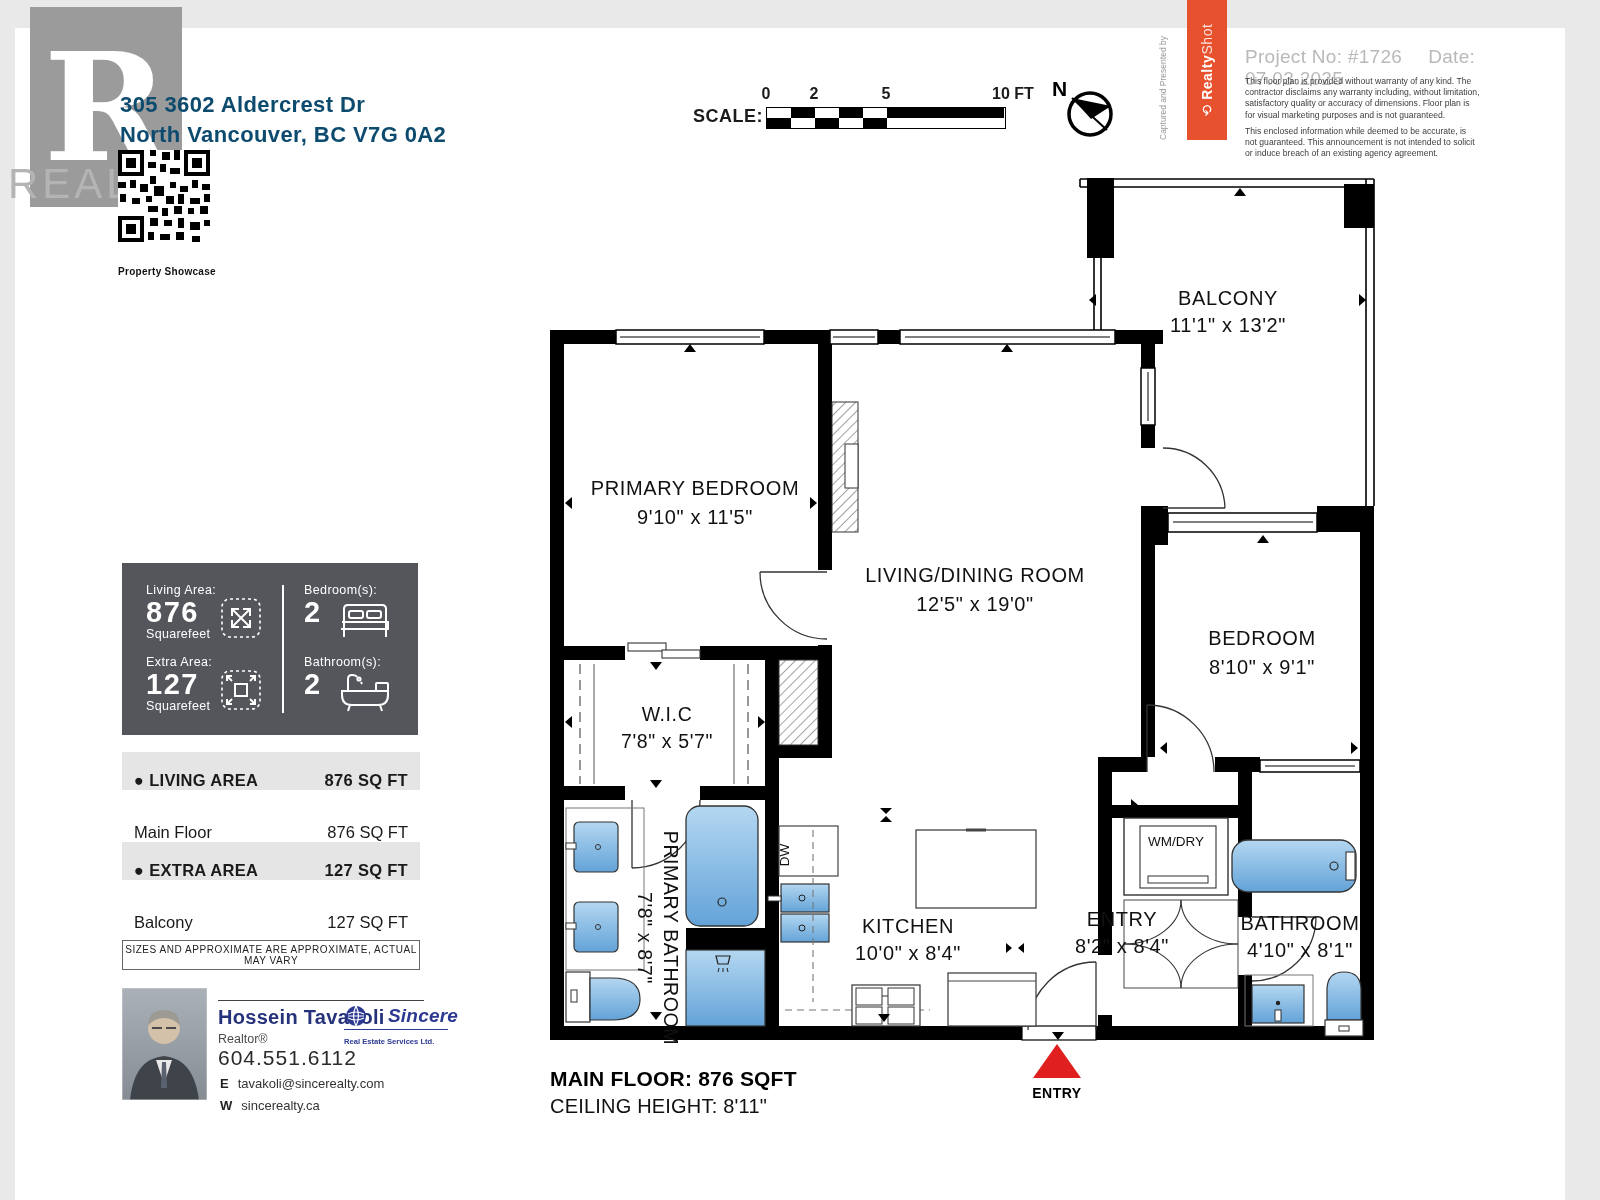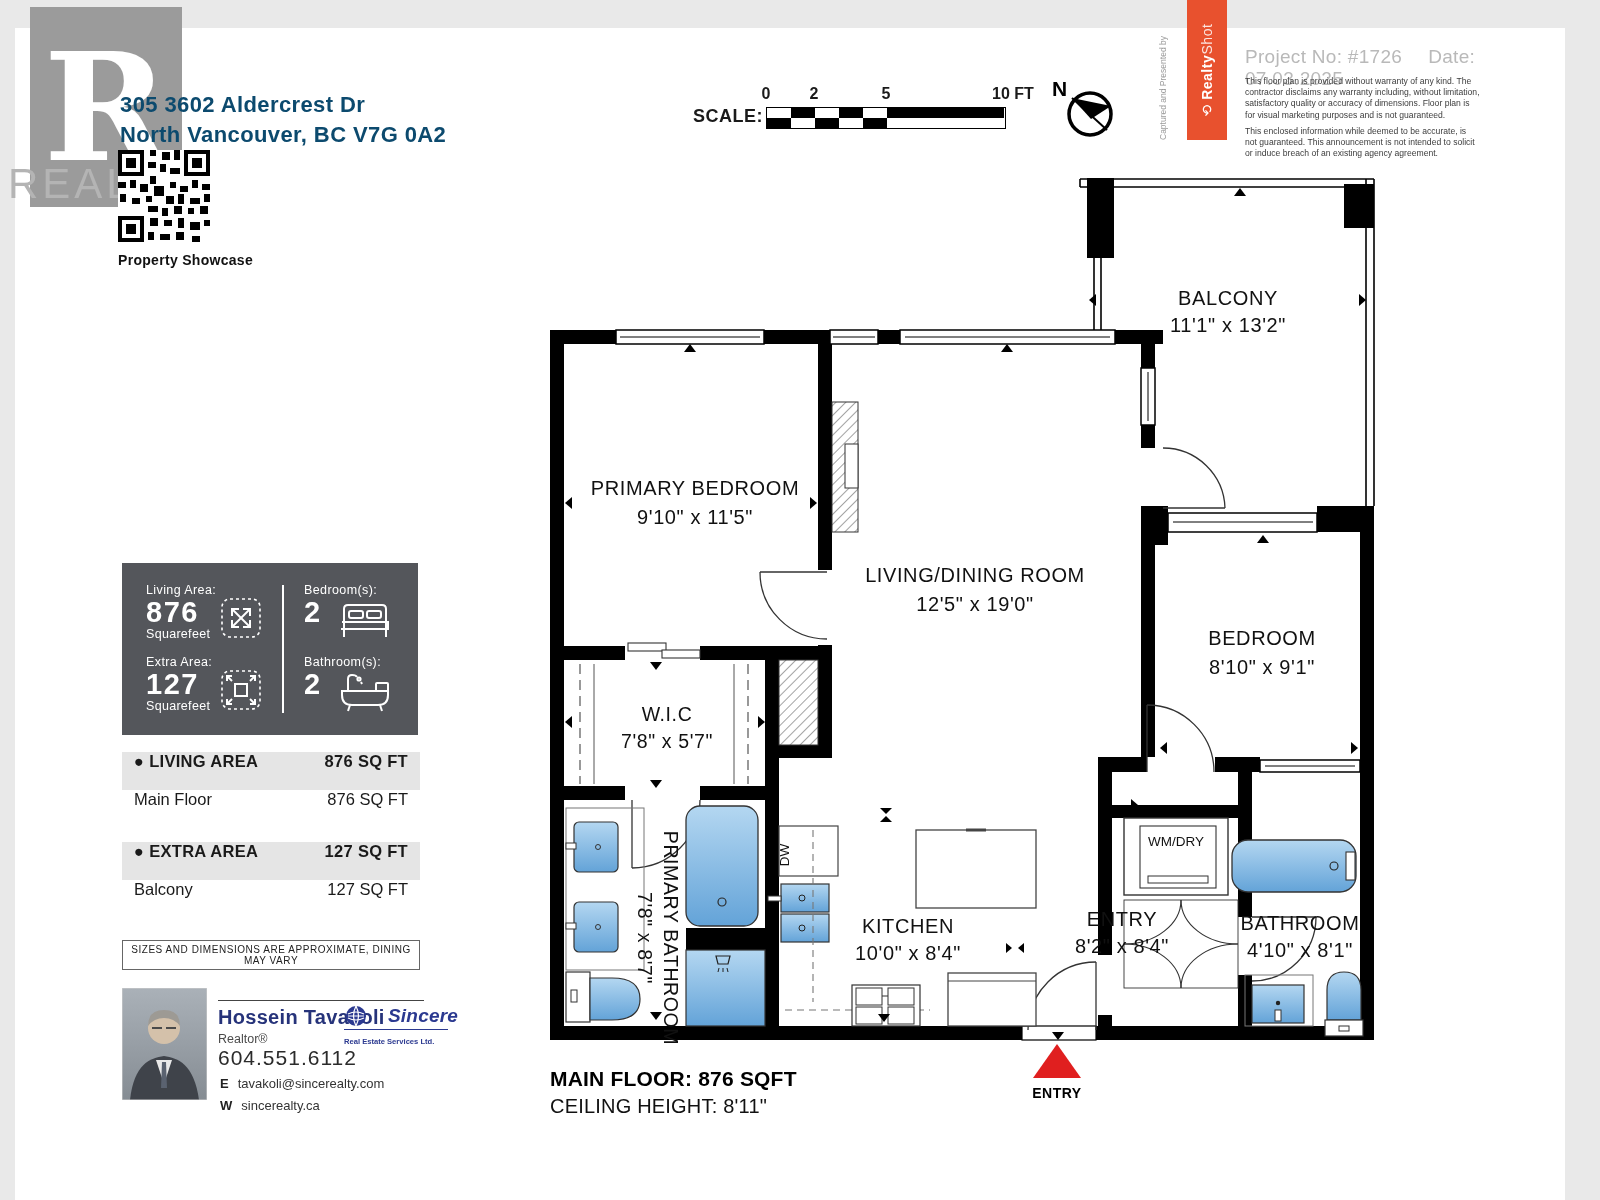--- a/index.html
+++ b/index.html
@@ -9,21 +9,21 @@
   .abs{position:absolute;}
 
   
   .rlogo{position:absolute;left:30px;top:7px;width:152px;height:200px;background:#9b9b9b;
          display:flex;align-items:center;justify-content:center;}
   .rlogo span{color:#fff;font-size:150px;font-weight:bold;font-family:"DejaVu Serif",serif;line-height:1;}
   .wmtext{position:absolute;left:8px;top:160px;font-size:42px;color:#b4b4b4;letter-spacing:4px;font-weight:400;}
 
   .addr{position:absolute;left:120px;top:90px;font-size:22px;font-weight:bold;color:#0c4a6e;line-height:1.35;letter-spacing:.4px;}
   .qrwrap{position:absolute;left:118px;top:150px;}
-  .qrcap{font-size:14px;font-weight:bold;letter-spacing:.3px;margin-top:6px;color:#111;}
+  .qrcap{font-size:10px;font-weight:bold;letter-spacing:.3px;margin-top:20px;color:#111;}
 
   
   .scale-label{position:absolute;left:693px;top:106px;font-size:18px;font-weight:bold;letter-spacing:.5px;}
   .sbar{position:absolute;left:766px;top:107px;width:240px;height:22px;border:1.5px solid #000;box-sizing:border-box;}
   .srow{display:flex;height:50%;}
   .sseg{height:100%;}
   .stick{position:absolute;top:85px;font-size:16px;font-weight:bold;transform:translateX(-50%);}
 
   
   .ribbon{position:absolute;left:1187px;top:0;width:40px;height:140px;background:#e8512e;
@@ -39,21 +39,21 @@
 
   
   .stats{position:absolute;left:122px;top:563px;width:296px;height:172px;background:#54565b;color:#fff;}
   .stats .lbl{font-size:12.5px;letter-spacing:.4px;}
   .stats .val{font-size:29px;font-weight:bold;letter-spacing:1.5px;line-height:1.05;}
   .stats .unit{font-size:12.5px;letter-spacing:.3px;}
   .divider{position:absolute;left:160px;top:22px;width:1.5px;height:128px;background:#ffffff;}
 
   
   .tbl{position:absolute;left:122px;top:752px;width:298px;}
-  .trow{display:flex;justify-content:space-between;align-items:flex-start;box-sizing:border-box;padding:0 12px;}
+  .trow{display:flex;justify-content:space-between;align-items:flex-end;box-sizing:border-box;padding:0 12px;}
   .thead{background:#e5e5e5;height:38px;font-weight:bold;font-size:16.5px;letter-spacing:.3px;}
   .tbody{background:#fff;height:52px;font-size:16.5px;}
   .note{position:absolute;left:122px;top:940px;width:298px;box-sizing:border-box;border:1px solid #666;
         font-size:10px;letter-spacing:.55px;color:#222;text-align:center;padding:3px 2px;}
 
   
   .agent-line{position:absolute;left:218px;top:1000px;width:206px;height:1px;background:#444;}
   .aname{position:absolute;left:218px;top:1006px;font-size:20px;font-weight:bold;color:#26337a;letter-spacing:.3px;}
   .atitle{position:absolute;left:218px;top:1032px;font-size:12.5px;color:#4a4a4a;}
   .aphone{position:absolute;left:218px;top:1046px;font-size:21px;color:#2b2b2b;letter-spacing:1px;}
@@ -264,21 +264,21 @@
   </div>
   <div class="trow thead">
     <span>● EXTRA AREA</span>
     <span>127 SQ FT</span>
   </div>
   <div class="trow tbody">
     <span>Balcony</span>
     <span>127 SQ FT</span>
   </div>
 </div>
-<div class="note">SIZES AND DIMENSIONS ARE APPROXIMATE, DINING MAY VARY</div>
+<div class="note">SIZES AND APPROXIMATE ARE APPROXIMATE, ACTUAL MAY VARY</div>
 
 <div class="abs" style="left:122px;top:988px">
   <svg width="85" height="112" viewBox="0 0 85 112">
     <defs>
         <linearGradient id="ph" x1="0" y1="0" x2="0" y2="1">
       <stop offset="0" stop-color="#aab1b8"></stop>
           <stop offset="1" stop-color="#858c93"></stop>
         </linearGradient>
       </defs>
     <rect width="85" height="112" fill="url(#ph)"></rect>

